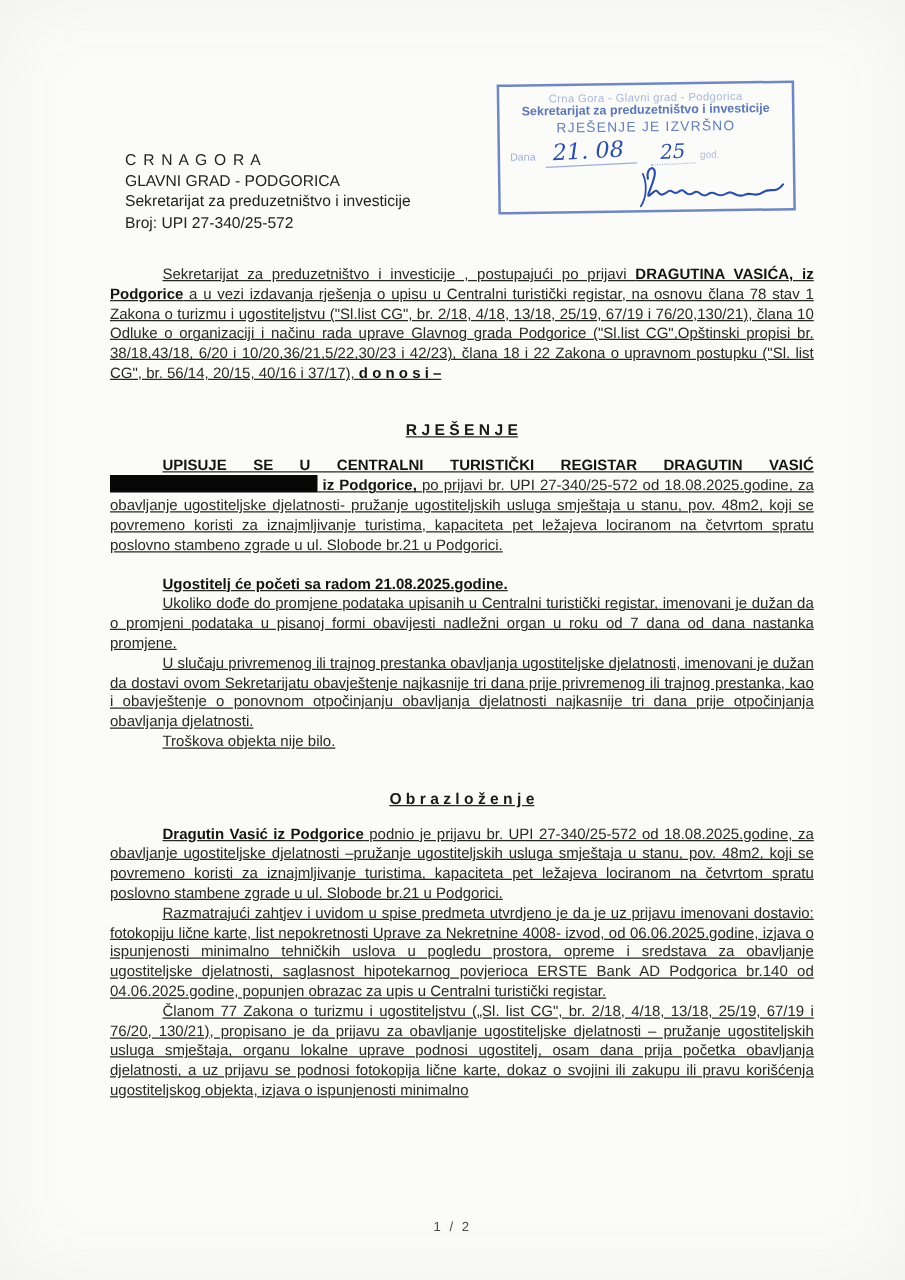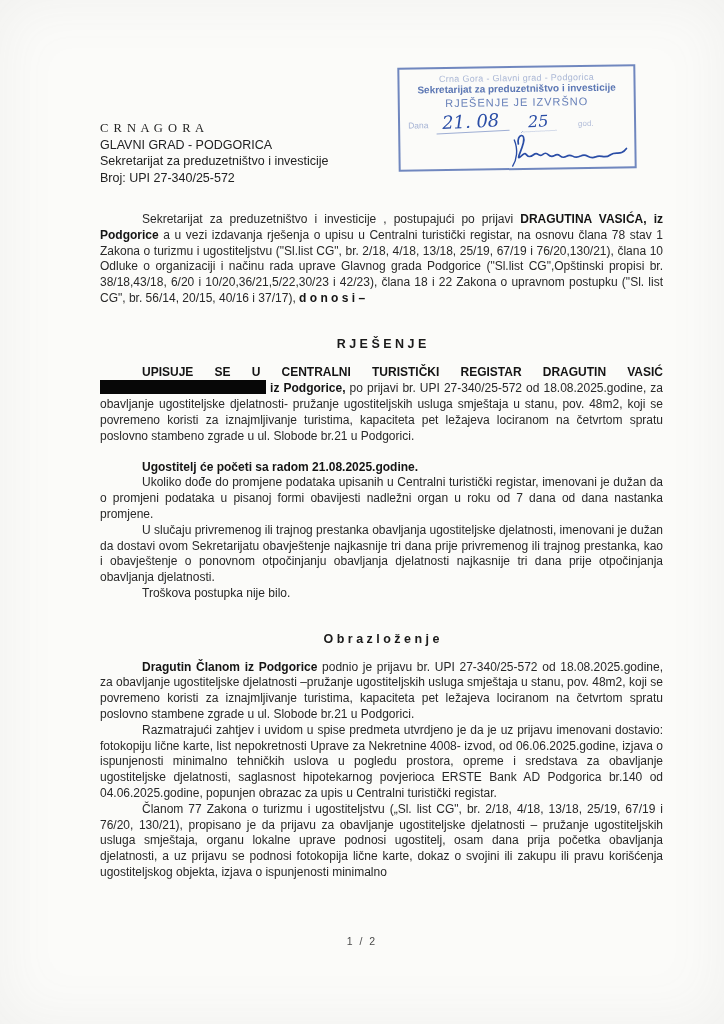--- a/index.html
+++ b/index.html
@@ -5,49 +5,49 @@
   html,body{margin:0;padding:0;background:#e9e9e7;}
   .page{
     position:relative;width:724px;height:1024px;margin:0 auto;
     background:#fbfbf9;
     font-family:"Liberation Sans",sans-serif;
     color:#2b2b2b;overflow:hidden;
     box-shadow:inset 0 0 60px rgba(120,120,110,0.08);
   }
   
   .letterhead{position:absolute;left:100px;top:120px;font-size:12.5px;line-height:16.5px;color:#222;}
-  .letterhead .country{letter-spacing:1px;font-family:Liberation Serif, serif;}
+  .letterhead .country{letter-spacing:1px;}
   
   .stamp{
     position:absolute;left:398px;top:66px;width:238px;height:104px;
     border:2px solid rgba(78,106,176,.8);
     transform:rotate(-0.8deg);
     text-align:center;color:#4e6ab0;padding:5px 6px 0 6px;box-sizing:border-box;
   }
   .stamp .s1{font-size:9px;color:rgba(90,115,180,.5);letter-spacing:.3px;}
   .stamp .s2{font-size:10px;font-weight:600;color:rgba(70,100,170,.88);}
   .stamp .s3{font-size:11px;letter-spacing:1px;color:rgba(70,100,170,.82);margin-top:2px;}
   .stamp .daterow{display:flex;align-items:flex-end;margin-top:2px;padding-left:2px;}
   .stamp .dlabel{font-size:8.5px;color:rgba(90,115,180,.55);padding-bottom:3px;}
   .hand{font-family:"DejaVu Serif",serif;font-style:italic;color:#2a4da6;}
   .stamp .dval{font-size:18px;margin-left:8px;padding:0 10px 0 6px;border-bottom:1px solid rgba(80,110,180,.55);transform:rotate(-2deg);}
   .stamp .dyear{font-size:16px;margin-left:10px;padding:0 8px;border-bottom:1px dotted rgba(80,110,180,.45);transform:rotate(-2deg);}
-  .stamp .dsuffix{font-size:8px;color:rgba(90,115,180,.45);padding-bottom:3px;margin-left:22px;}
+  .stamp .dsuffix{font-size:8px;color:rgba(90,115,180,.45);padding-bottom:3px;margin-left:4px;}
   .signature{position:absolute;right:2px;bottom:-18px;}
   
   .main{
-    position:absolute;left:100px;top:212px;width:563px;
-    font-size:12px;line-height:15.8px;text-align:justify;color:#282828;
+    position:absolute;left:88px;top:212px;width:563px;
+    font-size:12px;line-height:15.8px;text-align:justify;color:#282828;text-decoration:underline;
   }
   .main p{margin:0;text-indent:42px;}
   .main strong{color:#141414;}
   h2{font-size:12.5px;font-weight:bold;text-align:center;margin:30px 0 12px 0;color:#1a1a1a;}
   .gap-top{margin-top:15px !important;}
   .redaction{display:inline-block;width:166px;height:14px;background:#070707;vertical-align:-2px;}
-  .footer{position:absolute;left:0;right:0;top:935px;text-align:center;font-size:10.5px;letter-spacing:2px;color:#4a4a4a;}
+  .footer{position:absolute;left:0;right:0;top:976px;text-align:center;font-size:10.5px;letter-spacing:2px;color:#4a4a4a;}
 </style>
 </head>
 <body>
 
 <div class="page">
 
   <div class="letterhead">
     <div class="country">C R N A  G O R A</div>
     <div>GLAVNI GRAD - PODGORICA</div>
     <div>Sekretarijat za preduzetništvo i investicije</div>
@@ -79,25 +79,25 @@
     <h2>R J E Š E N J E</h2>
 
     <p><strong>UPISUJE SE U CENTRALNI TURISTIČKI REGISTAR DRAGUTIN VASIĆ </strong><span class="redaction"></span><strong> iz Podgorice, </strong><span>po prijavi br. UPI 27-340/25-572 od 18.08.2025.godine, za obavljanje ugostiteljske djelatnosti- pružanje ugostiteljskih usluga smještaja u stanu, pov. 48m2, koji se povremeno koristi za iznajmljivanje turistima, kapaciteta pet ležajeva lociranom na četvrtom spratu poslovno stambeno zgrade u ul. Slobode br.21 u Podgorici.</span></p>
 
     <p class="gap-top"><strong>Ugostitelj će početi sa radom 21.08.2025.godine.</strong></p>
 
     <p>Ukoliko dođe do promjene podataka upisanih u Centralni turistički registar, imenovani je dužan da o promjeni podataka u pisanoj formi obavijesti nadležni organ u roku od 7 dana od dana nastanka promjene.</p>
 
     <p>U slučaju privremenog ili trajnog prestanka obavljanja ugostiteljske djelatnosti, imenovani je dužan da dostavi ovom Sekretarijatu obavještenje najkasnije tri dana prije privremenog ili trajnog prestanka, kao i obavještenje o ponovnom otpočinjanju obavljanja djelatnosti najkasnije tri dana prije otpočinjanja obavljanja djelatnosti.</p>
 
-    <p>Troškova postupka nije bilo.</p>
+    <p>Troškova objekta nije bilo.</p>
 
     <h2>O b r a z l o ž e n j e</h2>
 
-    <p><strong>Dragutin Članom iz Podgorice</strong><span> podnio je prijavu br. UPI 27-340/25-572 od 18.08.2025.godine, za obavljanje ugostiteljske djelatnosti –pružanje ugostiteljskih usluga smještaja u stanu, pov. 48m2, koji se povremeno koristi za iznajmljivanje turistima, kapaciteta pet ležajeva lociranom na četvrtom spratu poslovno stambene zgrade u ul. Slobode br.21 u Podgorici.</span></p>
+    <p><strong>Dragutin Vasić iz Podgorice</strong><span> podnio je prijavu br. UPI 27-340/25-572 od 18.08.2025.godine, za obavljanje ugostiteljske djelatnosti –pružanje ugostiteljskih usluga smještaja u stanu, pov. 48m2, koji se povremeno koristi za iznajmljivanje turistima, kapaciteta pet ležajeva lociranom na četvrtom spratu poslovno stambene zgrade u ul. Slobode br.21 u Podgorici.</span></p>
 
     <p>Razmatrajući zahtjev i uvidom u spise predmeta utvrdjeno je da je uz prijavu imenovani dostavio: fotokopiju lične karte, list nepokretnosti Uprave za Nekretnine 4008- izvod, od 06.06.2025.godine, izjava o ispunjenosti minimalno tehničkih uslova u pogledu prostora, opreme i sredstava za obavljanje ugostiteljske djelatnosti, saglasnost hipotekarnog povjerioca ERSTE Bank AD Podgorica br.140 od 04.06.2025.godine, popunjen obrazac za upis u Centralni turistički registar.</p>
 
     <p>Članom 77 Zakona o turizmu i ugostiteljstvu („Sl. list CG", br. 2/18, 4/18, 13/18, 25/19, 67/19 i 76/20, 130/21), propisano je da prijavu za obavljanje ugostiteljske djelatnosti – pružanje ugostiteljskih usluga smještaja, organu lokalne uprave podnosi ugostitelj, osam dana prija početka obavljanja djelatnosti, a uz prijavu se podnosi fotokopija lične karte, dokaz o svojini ili zakupu ili pravu korišćenja ugostiteljskog objekta, izjava o ispunjenosti minimalno</p>
 
   </div>
 
   <div class="footer">1 / 2</div>
 
 </div>

